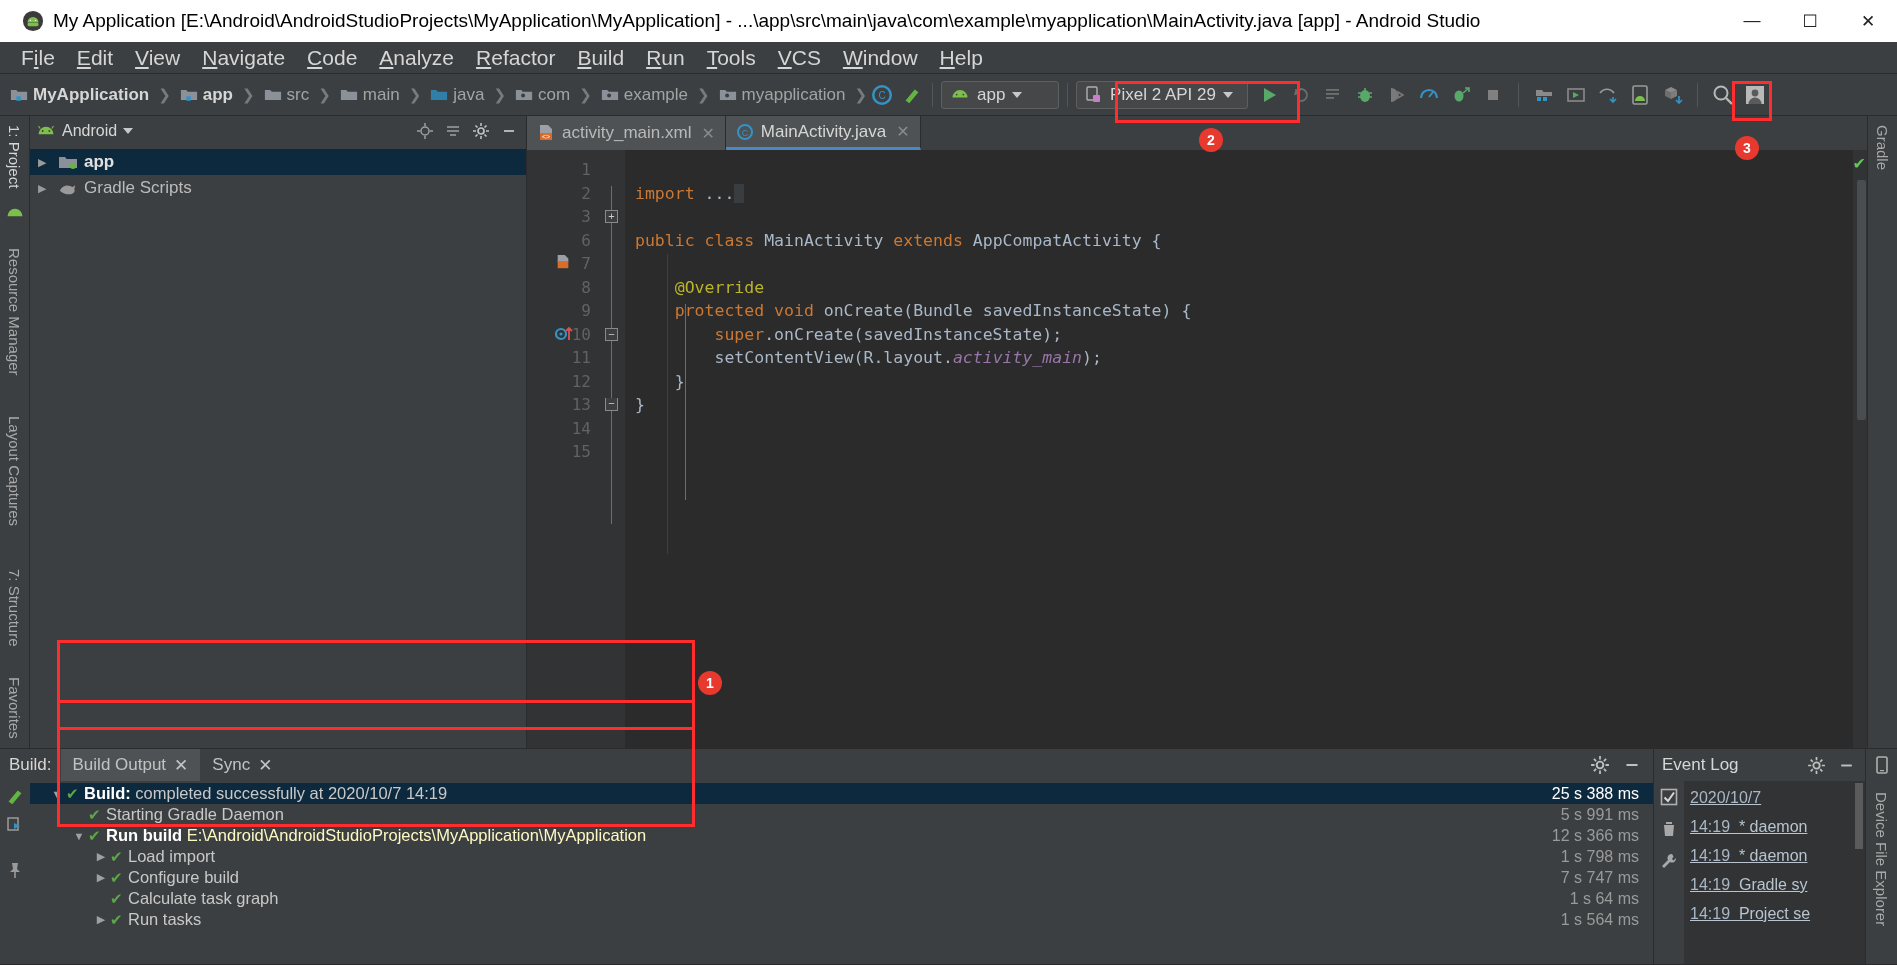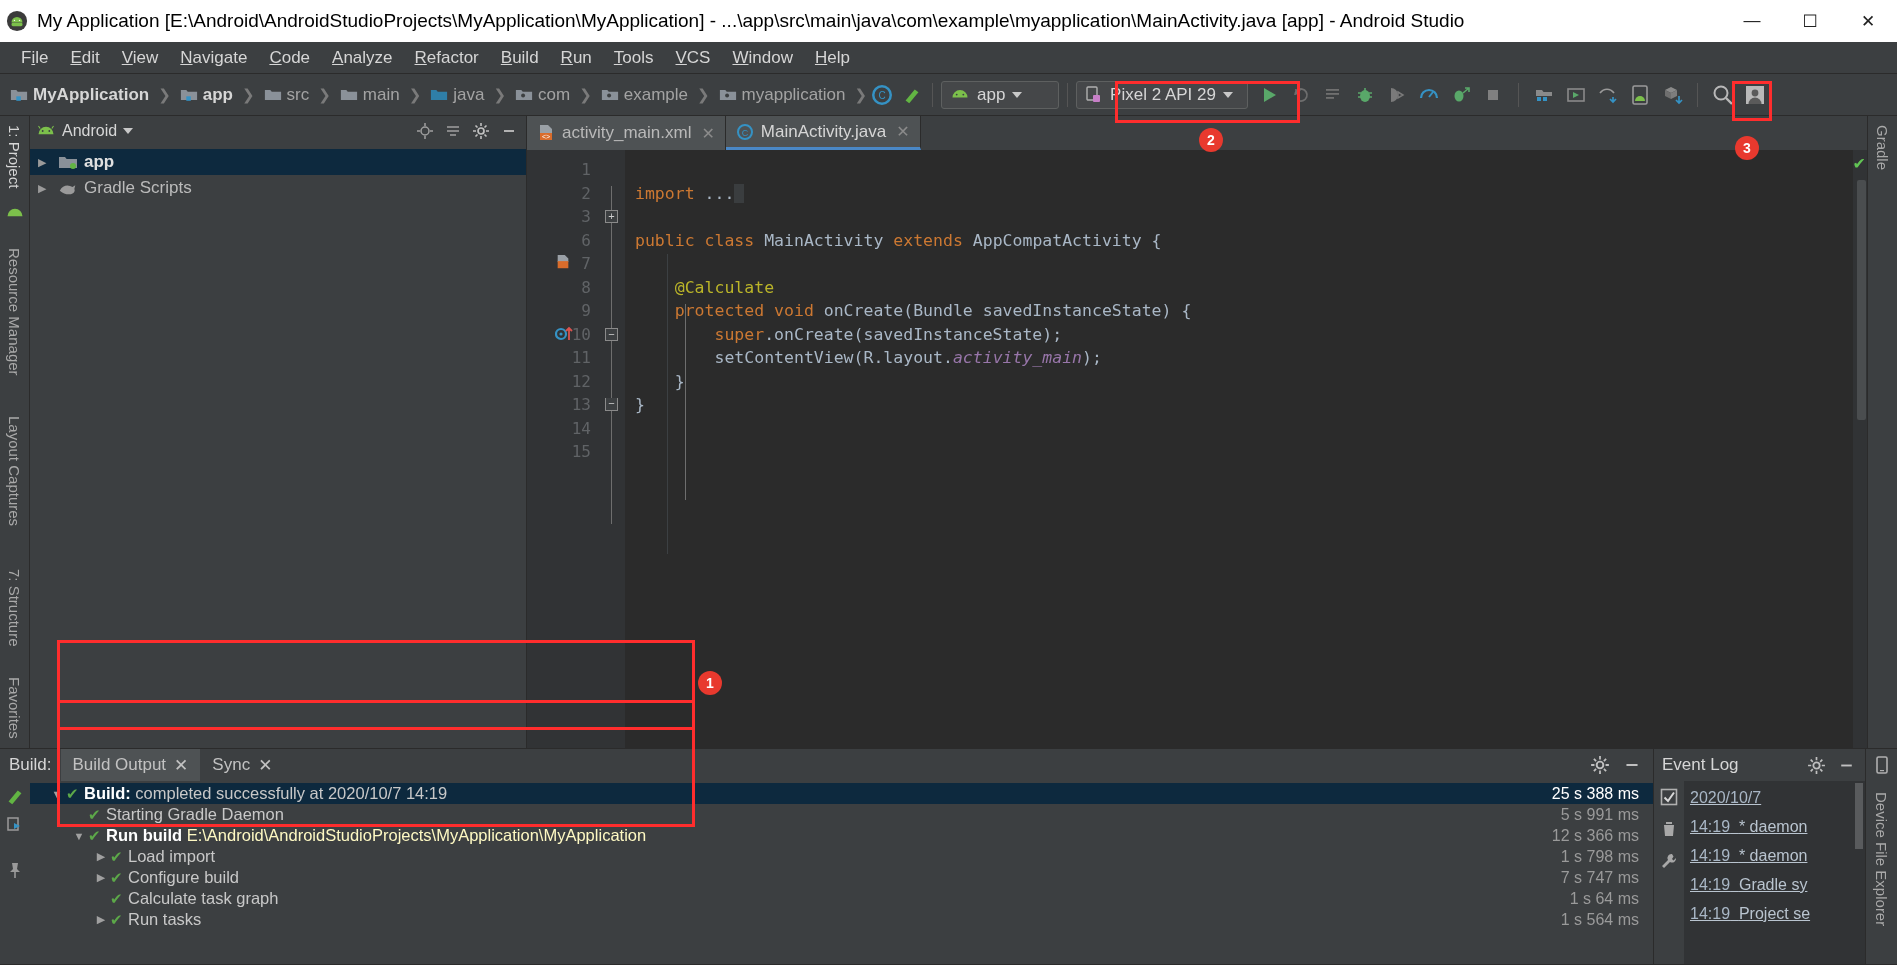--- a/index.html
+++ b/index.html
@@ -8,35 +8,35 @@
     background: #3c3f41;
     font-family: "Liberation Sans", sans-serif;
     overflow: hidden;
     color: #bbbbbb;
   }
   #app { position: relative; width: 1897px; height: 965px; }
 
   
   .titlebar {
     height: 42px; background: #ffffff; color: #000000;
-    display: flex; align-items: center; padding-left: 6px;
+    display: flex; align-items: center; padding-left: 22px;
     font-size: 19px; position: relative;
   }
   .as-logo { width: 22px; height: 22px; margin-right: 9px; flex: none; }
   .title-text { white-space: nowrap; overflow: hidden; }
   .win-btns { position: absolute; right: 0; top: 0; height: 42px; display: flex; }
   .win-btn {
     width: 58px; height: 42px; display: flex; align-items: center;
     justify-content: center; font-size: 17px; color: #222;
   }
 
   
   .menubar {
     height: 32px; background: #3c3f41; display: flex; align-items: center;
-    padding-left: 10px; font-size: 17px; color: #d6d6d6;
+    padding-left: 10px; font-size: 21px; color: #d6d6d6;
     border-bottom: 1px solid #2b2b2b;
   }
   .menu-item { padding: 3px 11px; cursor: default; }
   .menu-item u { text-decoration: underline; }
 
   
   .toolbar {
     height: 42px; background: #3c3f41; display: flex; align-items: center;
     padding: 0 6px; border-bottom: 1px solid #2b2b2b; position: relative;
   }
@@ -579,21 +579,21 @@
             <div class="fline"></div>
             <div class="fline"></div>
           </div>
         <div class="codetext" id="codetext">
           <div class="guide" style="left:42px; height:300px; top:104px;"></div>
             <div class="cline">&nbsp;</div>
             <div class="cline"><span class="kw">import</span><span class="pl"> ...</span><span style="background:#3a3d3f">&nbsp;</span></div>
             <div class="cline">&nbsp;</div>
             <div class="cline"><span class="kw">public class</span><span class="pl"> MainActivity </span><span class="kw">extends</span><span class="pl"> AppCompatActivity {</span></div>
             <div class="cline">&nbsp;</div>
-            <div class="cline"><span class="ann">    @Calculate</span></div>
+            <div class="cline"><span class="ann">    @Override</span></div>
             <div class="cline"><span class="kw">    protected void </span><span class="sfn">onCreate</span><span class="pl">(Bundle savedInstanceState) {</span></div>
             <div class="cline"><span class="kw">        super</span><span class="pl">.onCreate(savedInstanceState);</span></div>
             <div class="cline"><span class="pl">        setContentView(R.layout.</span><span class="fld">activity_main</span><span class="pl">);</span></div>
             <div class="cline"><span class="pl">    }</span></div>
             <div class="cline"><span class="pl">}</span></div>
             <div class="cline">&nbsp;</div>
           </div>
         <div class="rgut">
           <div class="scrollmark">✔</div>
           <div class="scrollthumb"></div>

